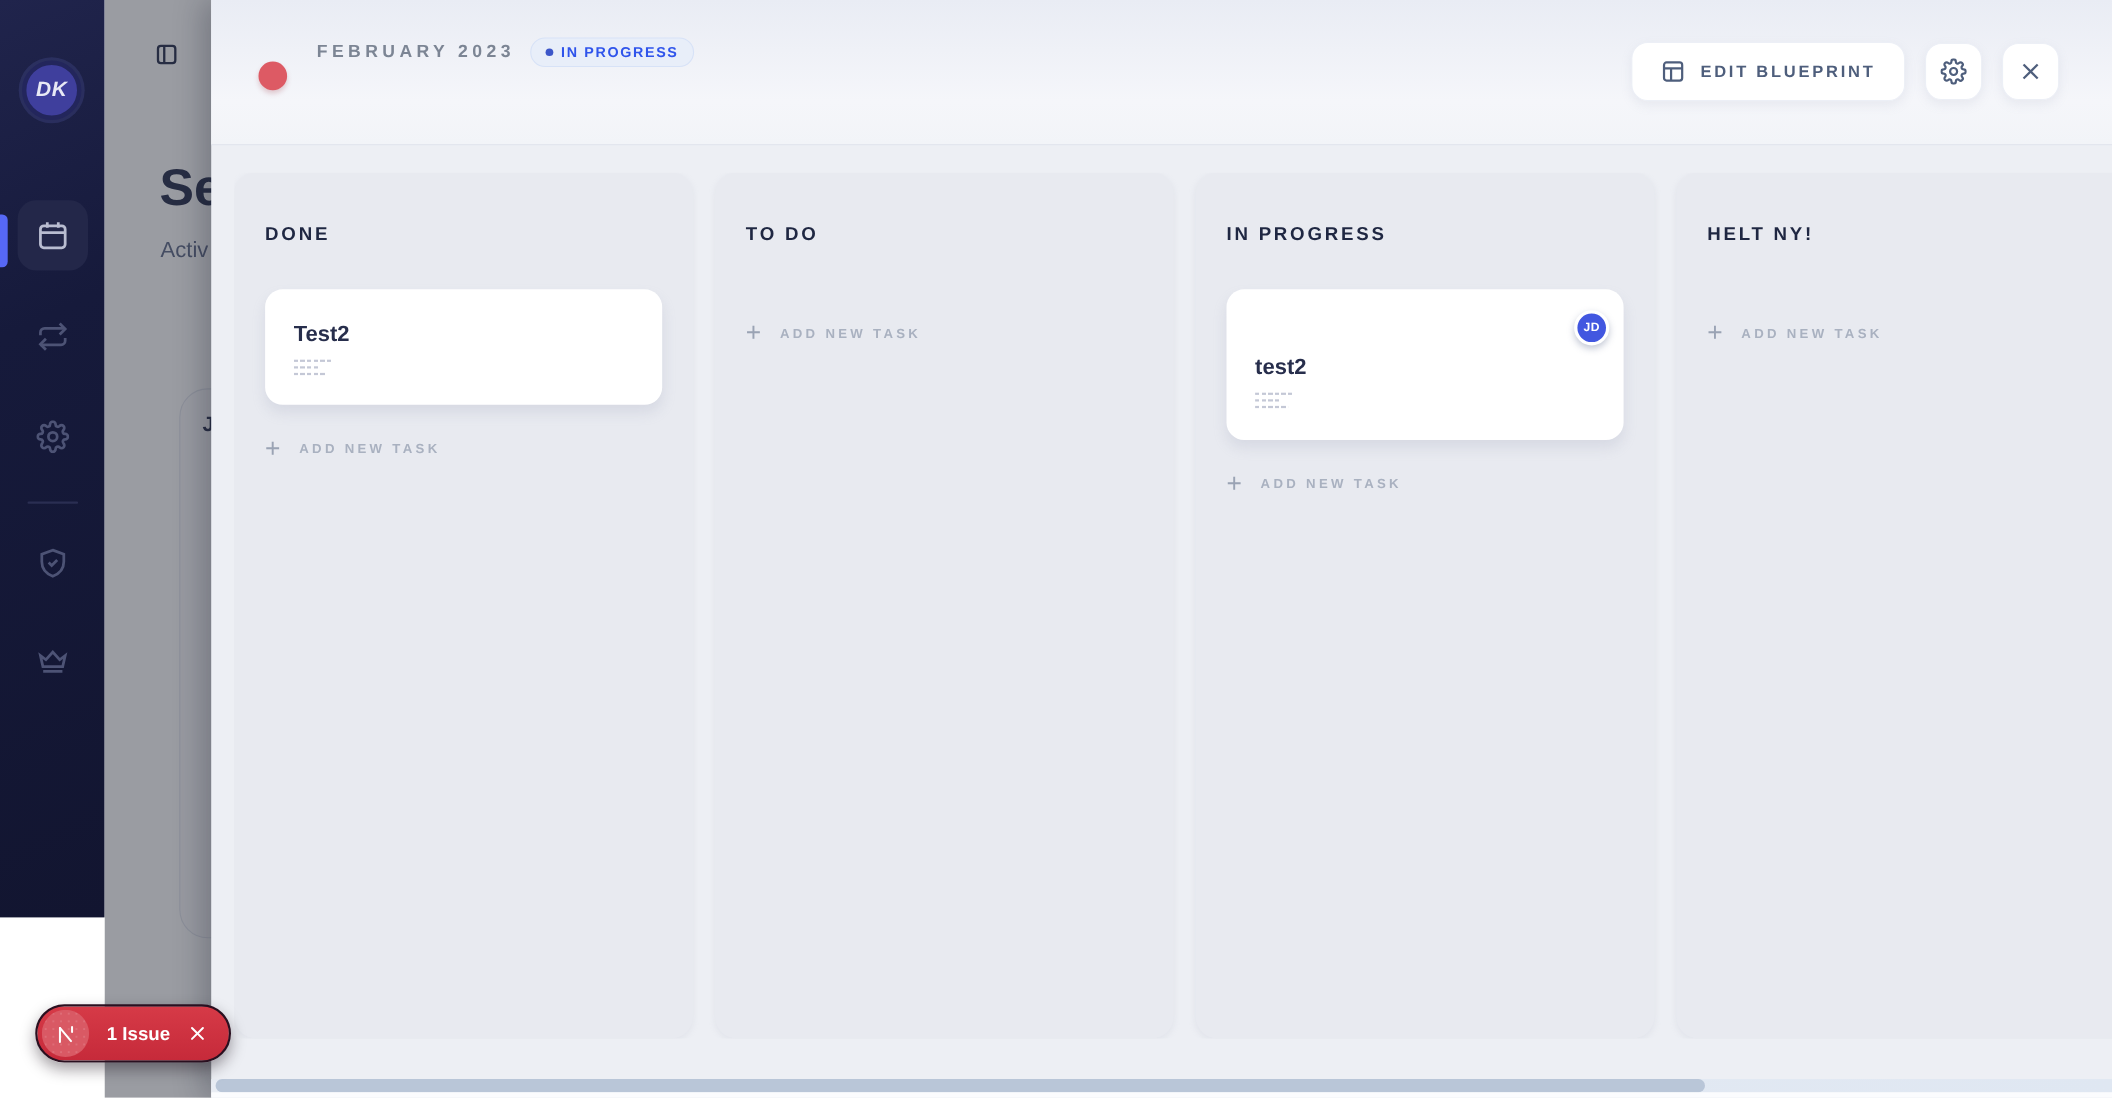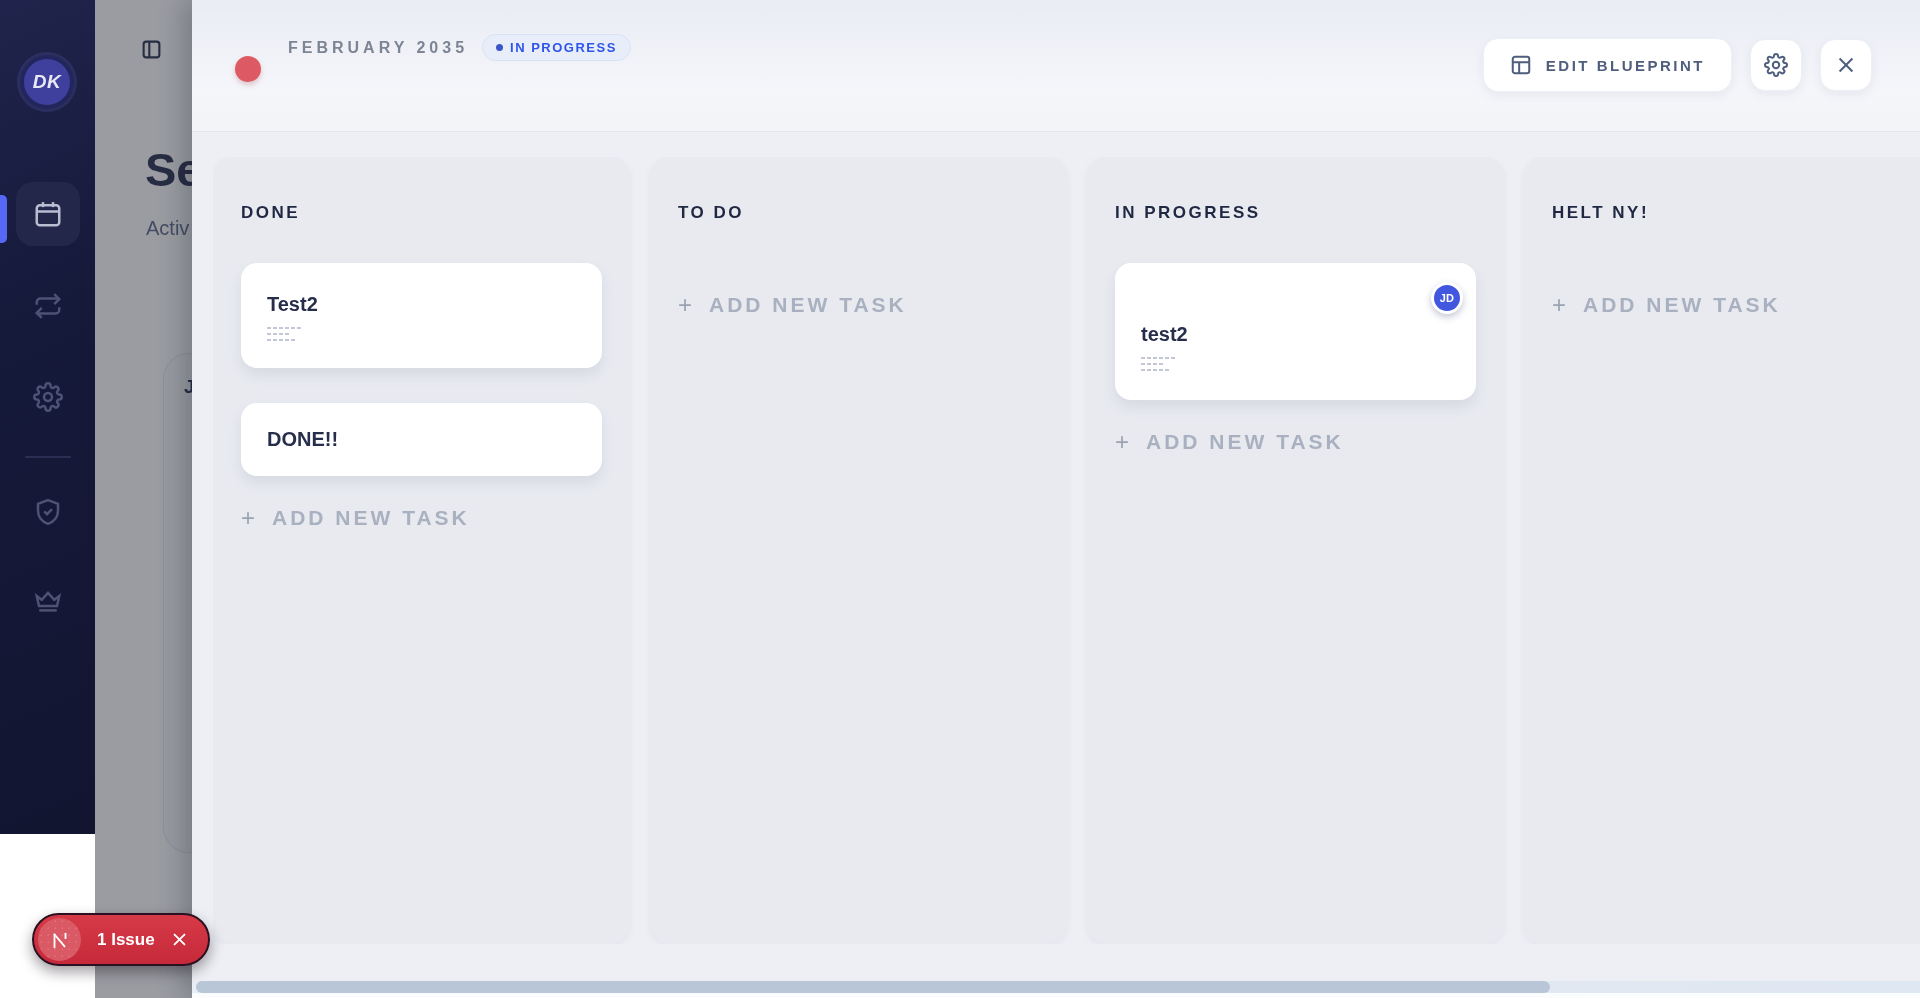--- a/index.html
+++ b/index.html
@@ -78,21 +78,21 @@
   .desc-lines i { display:block; height:2px; margin-bottom:4px;
     background:repeating-linear-gradient(90deg,#c4c8d6 0 4px,transparent 4px 6px); }
   .desc-lines i:nth-child(1){width:34px;} .desc-lines i:nth-child(2){width:23px;} .desc-lines i:nth-child(3){width:30px;}
   .assignee { position:absolute; top:19px; right:13px; width:32px; height:32px; border-radius:50%;
     background:#4257e0; border:3px solid #ffffff; box-shadow:0 3px 7px rgba(120,130,160,.45);
     display:flex; align-items:center; justify-content:center;
     color:#ffffff; font-size:11px; font-weight:bold; letter-spacing:.3px; }
   .add-task { margin-top:30px; display:flex; align-items:center; gap:17px; cursor:pointer;
     color:#a9b1c0; }
   .add-task .plus { font-size:24px; font-weight:normal; line-height:20px; color:#9aa3b4; }
-  .add-task .lbl { font-size:21px; font-weight:bold; letter-spacing:3px; }
+  .add-task .lbl { font-size:12px; font-weight:bold; letter-spacing:3px; }
 
   
   .hscroll-track { position:absolute; left:0; bottom:5px; width:1728px; height:12px;
     background:linear-gradient(90deg,#e9edf4 0%,#dfe7f2 100%); }
   .hscroll-thumb { position:absolute; left:4px; top:0; width:1354px; height:12px;
     background:#b9c6d8; border-radius:6px; cursor:grab; }
   .bottom-strip { position:absolute; left:0; bottom:0; width:1728px; height:5px; background:#fbfcfe; }
 
   
   .notif { position:absolute; left:32px; top:913px; height:53px; padding:0 20px 0 4px;
@@ -179,21 +179,21 @@
       </svg>
     </span>
   </div>
 </div>
 
 <div class="modal">
   <div class="modal-header">
     <div class="status-dot"></div>
     <div class="title-wrap">
       <div class="subtitle-row">
-        <span class="modal-subtitle">FEBRUARY 2035</span>
+        <span class="modal-subtitle">FEBRUARY 2023</span>
         <span class="status-badge">
           <span class="bdot"></span>
           <span>IN PROGRESS</span>
         </span>
       </div>
     </div>
     <div class="header-actions">
       <button class="btn btn-edit">
         <span>
           <svg width="22" height="22" viewBox="0 0 24 24" fill="none" stroke="#4e5e7c" stroke-width="2.2">
@@ -228,23 +228,20 @@
         <div class="col-title">DONE</div>
         <div class="cards">
           <div class="card h-std">
             <div class="card-title">Test2</div>
             <div class="desc-lines">
               <i></i>
               <i></i>
               <i></i>
             </div>
           </div>
-          <div class="card h-short">
-            <div class="card-title">DONE!!</div>
-          </div>
         </div>
         <div class="add-task">
           <span class="plus">+</span>
           <span class="lbl">ADD NEW TASK</span>
         </div>
       </div>
       <div class="column">
         <div class="col-title">TO DO</div>
         <div class="cards"></div>
         <div class="add-task">

